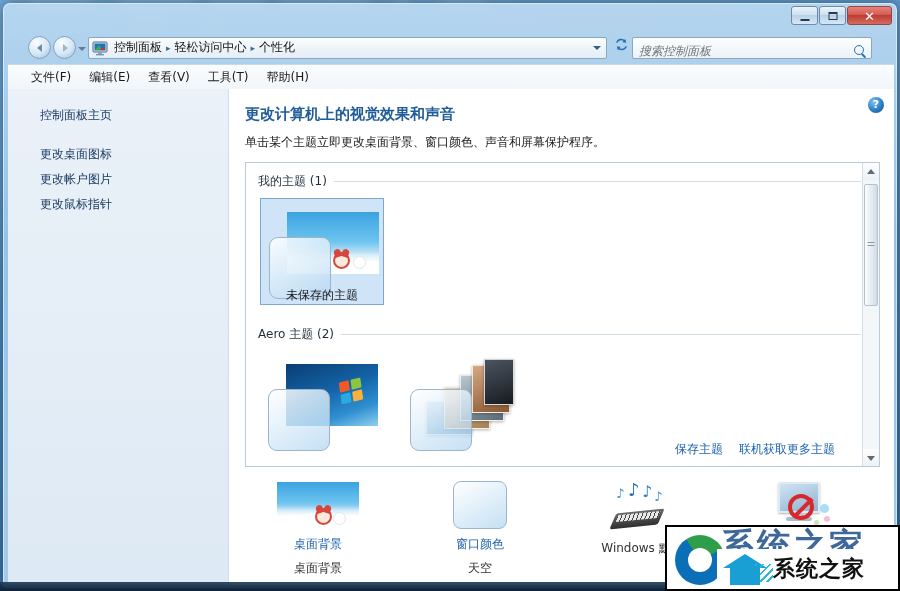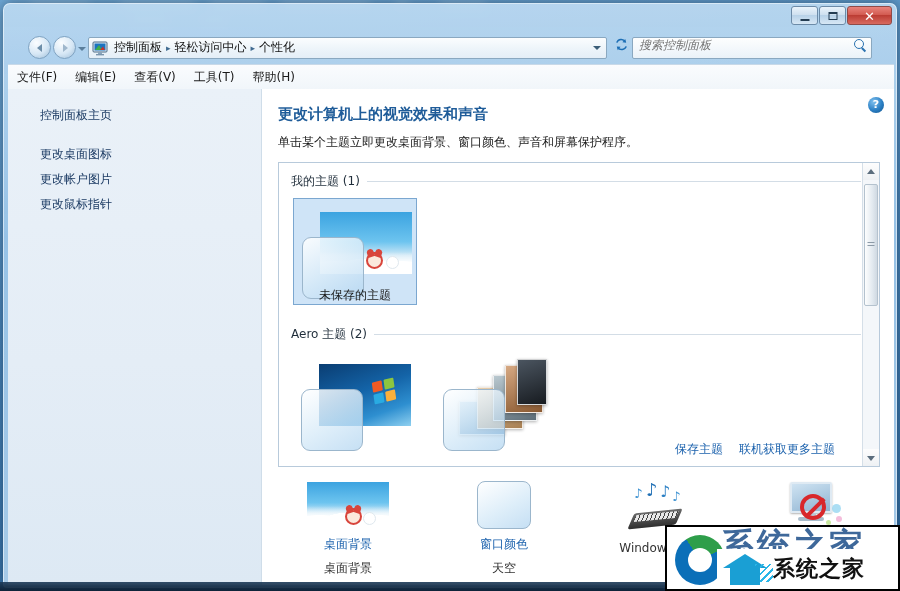--- a/index.html
+++ b/index.html
@@ -104,54 +104,54 @@
     border-left:4px solid transparent;border-right:4px solid transparent;border-top:4px solid #3b5e78;
   }
   .refresh {
     width:21px;height:21px;flex:none;position:relative;cursor:pointer;
     color:#1d6fb5; font-size:13px; line-height:21px; text-align:center;
   }
   .searchbox {
     width: 240px; height: 22px; flex:none;
     background: linear-gradient(180deg,#fdfefe 0%,#f2f7fb 60%,#eaf2f8 100%);
     border: 1px solid #8aa8c0; border-radius: 2px;
-    display:flex; align-items:flex-start; padding: 0 4px 0 6px;
+    display:flex; align-items:flex-end; padding: 0 4px 0 6px;
   }
   .searchbox input {
     flex:1; border:0; outline:0; background:transparent;
     font: italic 12px "DejaVu Sans", sans-serif; color:#7b7b7b; min-width:0;
   }
   .mag { width:14px;height:14px;flex:none;position:relative; }
   .mag::before{
     content:'';position:absolute;left:1px;top:1px;width:8px;height:8px;
     border:1.6px solid #2a72b0;border-radius:50%;
   }
   .mag::after{
     content:'';position:absolute;left:9px;top:9px;width:5px;height:1.6px;
     background:#2a72b0;transform:rotate(45deg);transform-origin:left center;
   }
 
   
   .menubar {
     position: absolute; left: 4px; top: 60px; width: 886px; height: 25px;
     background: linear-gradient(180deg,#fafcfe 0%,#f1f6fa 100%);
     border-top: 1px solid #c8d9e8;
-    display: flex; align-items: center; gap: 0;
+    display: flex; align-items: center; padding-left: 14px; gap: 0;
   }
   .menuitem {
     font-size: 12px; color: #1a1a1a; padding: 3px 9px; cursor: pointer;
   }
 
   
   .content {
     position: absolute; left: 4px; top: 85px; width: 886px; height: 496px;
     background: #fff; display: flex;
   }
   .sidebar {
-    width: 254px; flex: none;
+    width: 221px; flex: none;
     background: linear-gradient(180deg,#eaf1f8 0%,#e4edf6 55%,#dde9f4 100%);
     border-right: 1px solid #cfdde9;
     position: relative; padding: 14px 16px 0 0;
   }
   .side-link {
     display:block; padding: 4px 10px 4px 32px;
     font-size: 12px; color: #1b3a63; cursor: pointer; line-height: 17px;
   }
   .side-link.home { margin-bottom: 14px; }
   .side-head {

